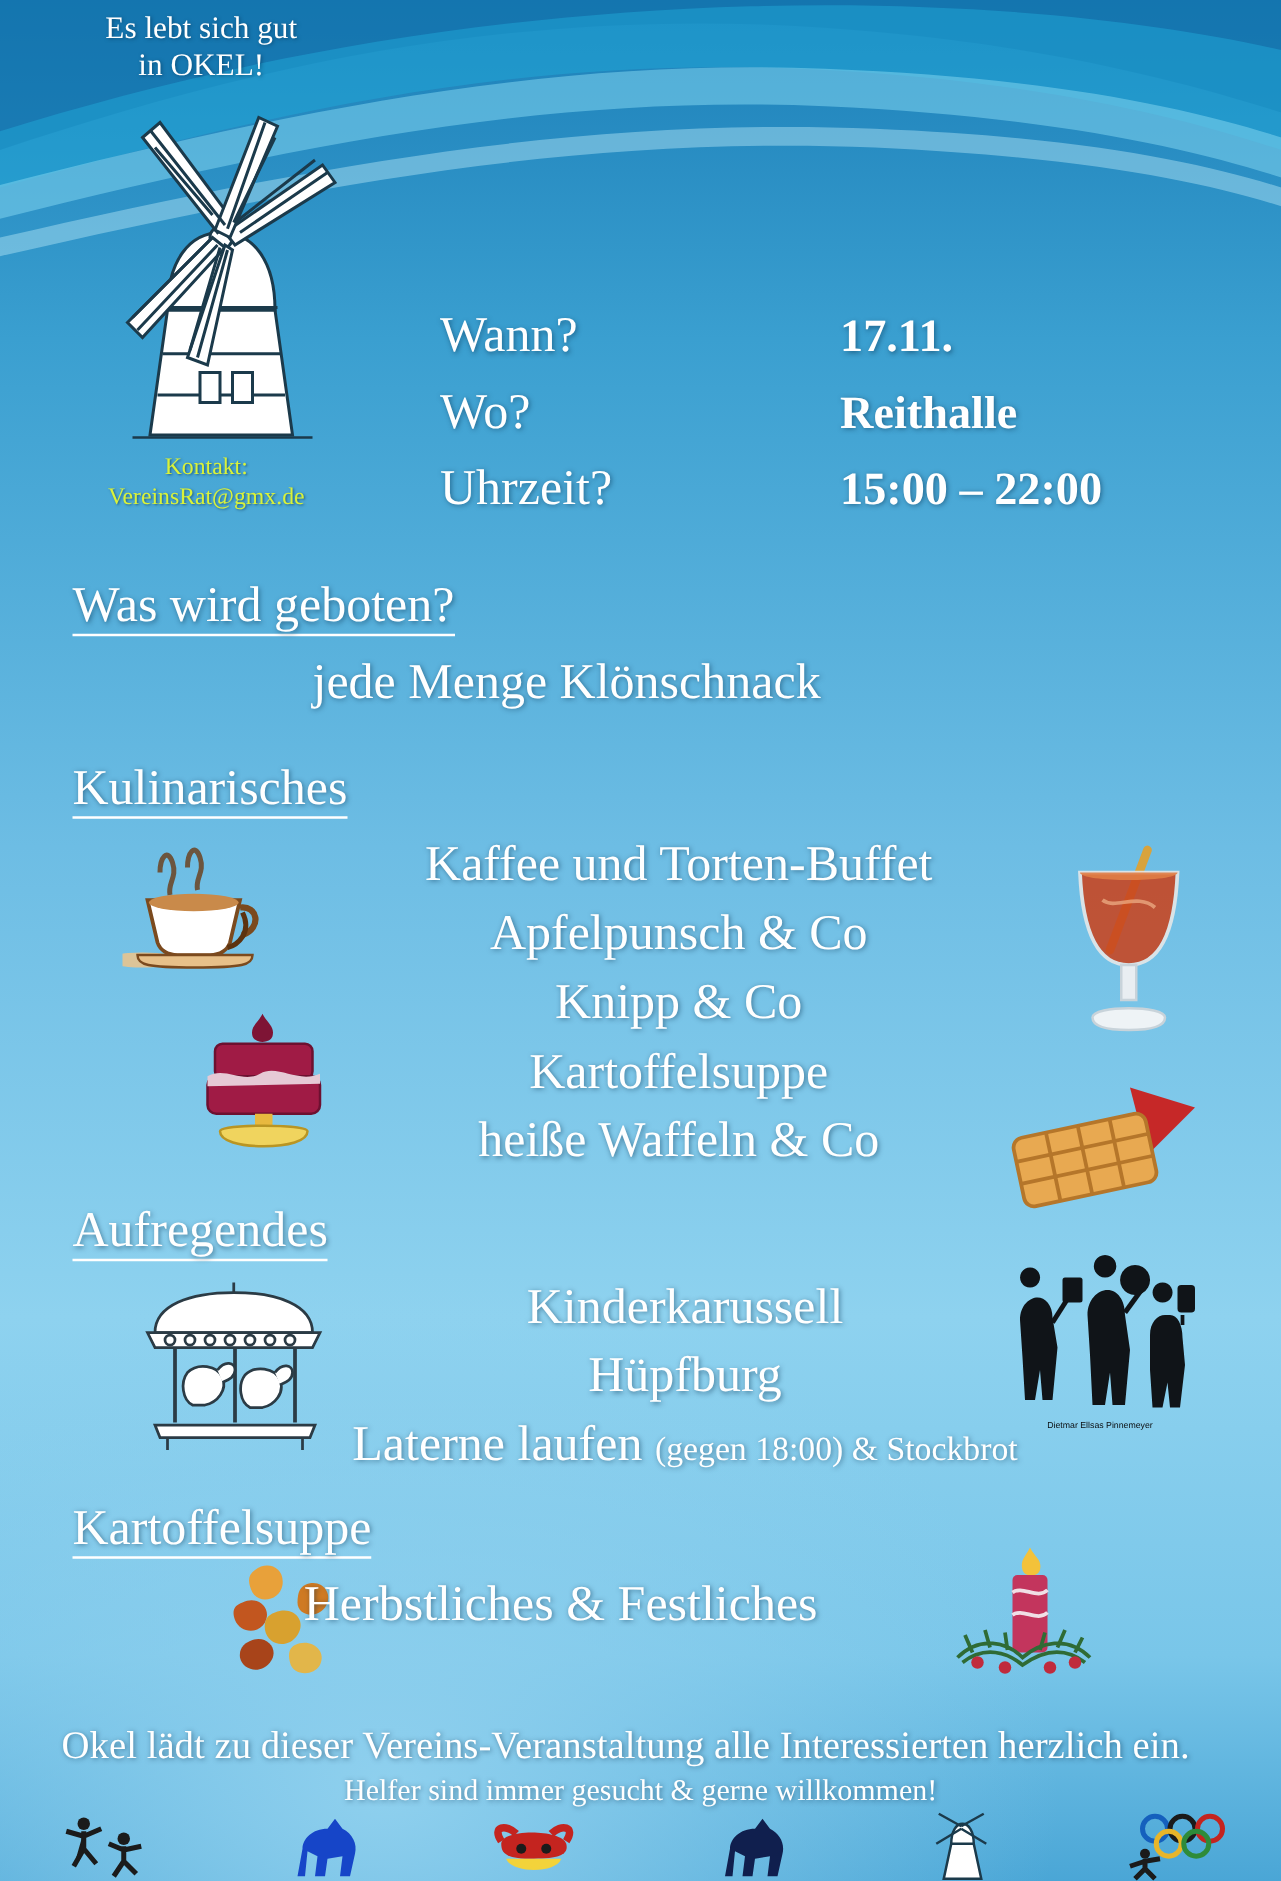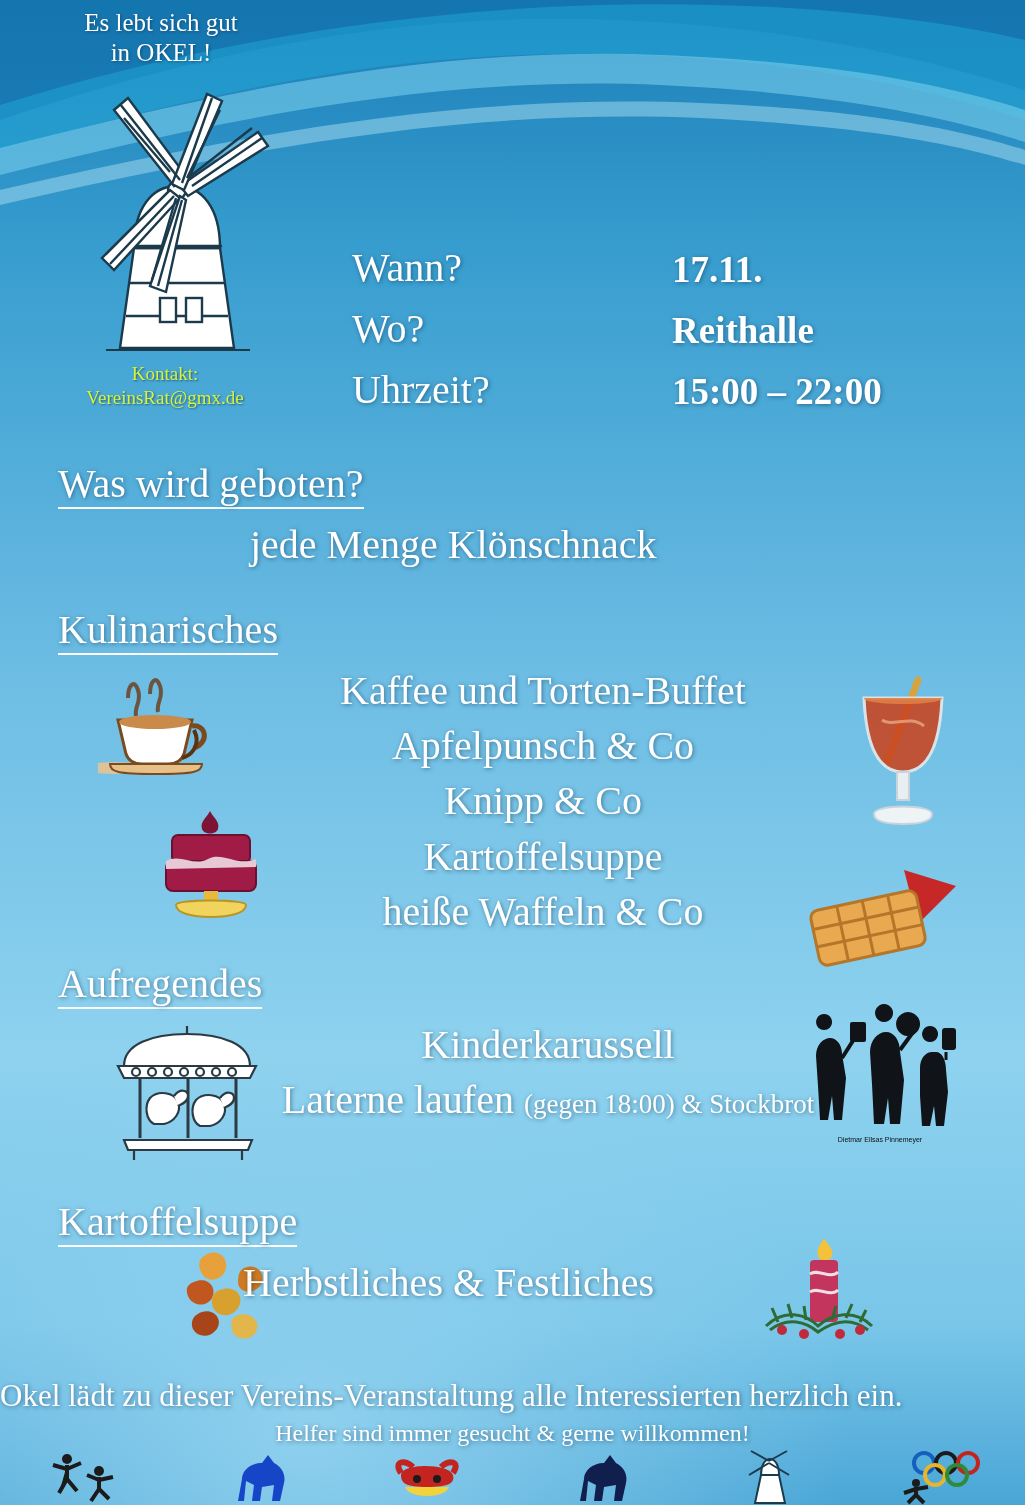--- a/index.html
+++ b/index.html
@@ -62,21 +62,21 @@
   }
   .sec-items { margin-top: 8px; }
   .item {
     color: #ffffff; font-size: 40px; line-height: 1.38;
     text-shadow: 1px 1px 4px rgba(0,40,70,0.5);
     white-space: nowrap;
   }
   .item .small { font-size: 27px; }
 
   .footer1 {
-    position: absolute; left: 0; top: 1378px; width: 1001px; text-align: left;
+    position: absolute; left: 0; top: 1378px; width: 1001px; text-align: center;
     color: #ffffff; font-size: 31px; text-shadow: 1px 1px 4px rgba(0,40,70,0.5); z-index: 6;
   }
   .footer2 {
     position: absolute; left: 0; top: 1420px; width: 1025px; text-align: center;
     color: #ffffff; font-size: 24px; text-shadow: 1px 1px 4px rgba(0,40,70,0.5); z-index: 6;
   }
   .icon-strip {
     position: absolute; left: 0; top: 1448px; width: 1025px; height: 57px;
     display: flex; justify-content: space-around; align-items: flex-end; z-index: 6;
   }
@@ -173,20 +173,21 @@
       <div class="item"><span>Kartoffelsuppe</span></div>
       <div class="item"><span>heiße Waffeln &amp; Co</span></div>
     </div>
   </div>
 
   
   <div class="section" style="left:58px; top:962px;">
     <div class="sec-head">Aufregendes</div>
     <div class="sec-items" style="width:800px; text-align:center; padding-left:180px;">
       <div class="item"><span>Kinderkarussell</span></div>
+      <div class="item"><span>Hüpfburg</span></div>
       <div class="item"><span>Laterne laufen </span><span class="small">(gegen 18:00) &amp; Stockbrot</span></div>
     </div>
   </div>
 
   
   <div class="section" style="left:58px; top:1200px;">
     <div class="sec-head">Kartoffelsuppe</div>
     <div class="sec-items" style="padding-left:185px;">
       <div class="item"><span>Herbstliches &amp; Festliches</span></div>
     </div>

